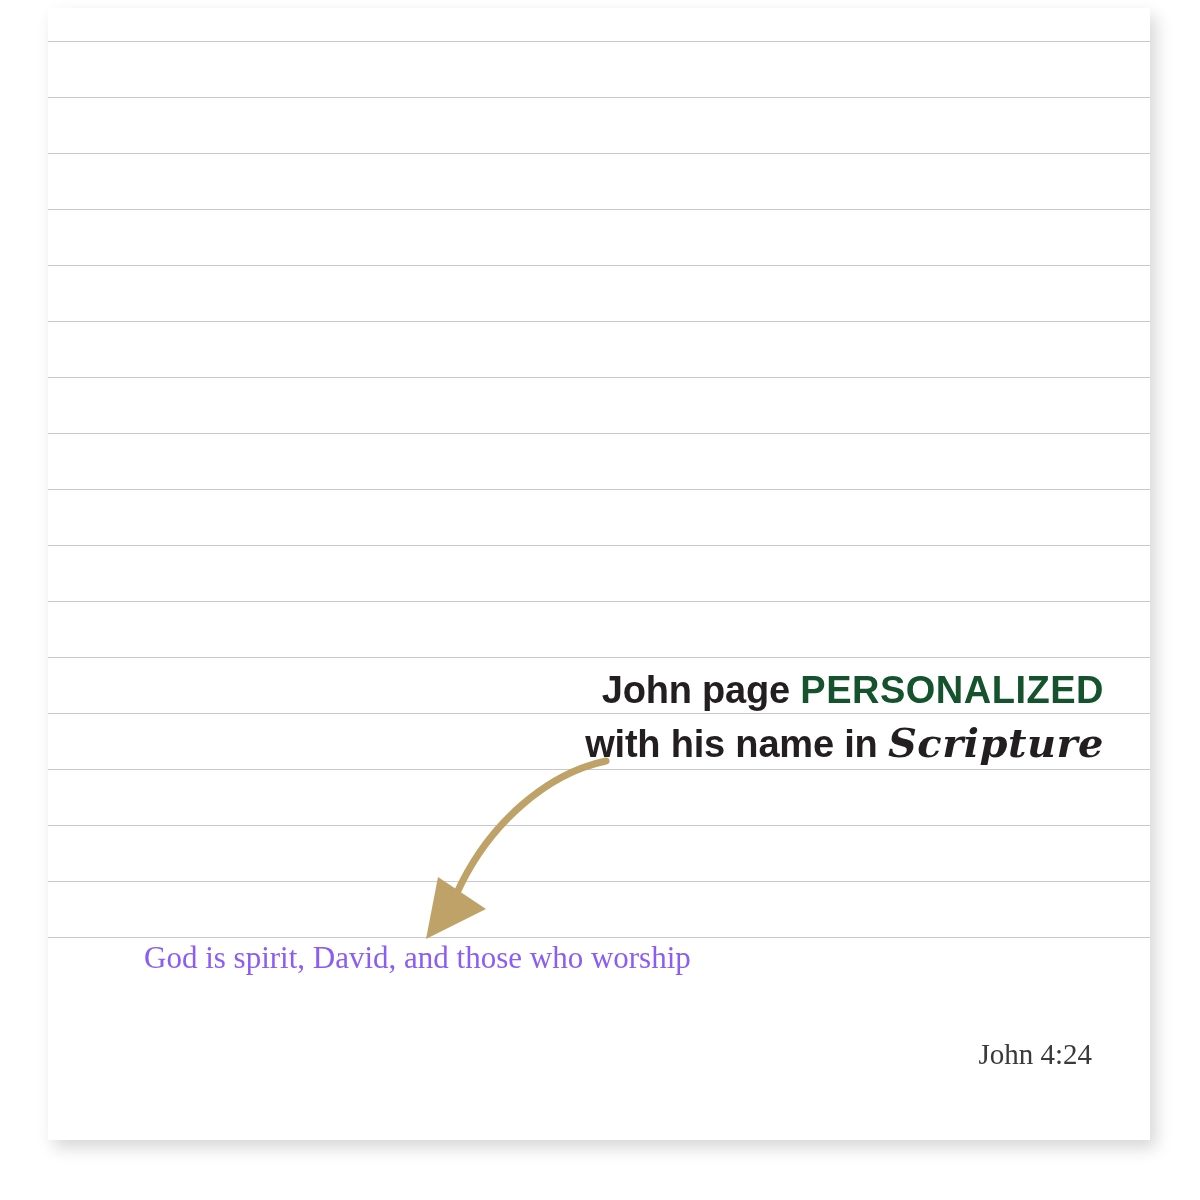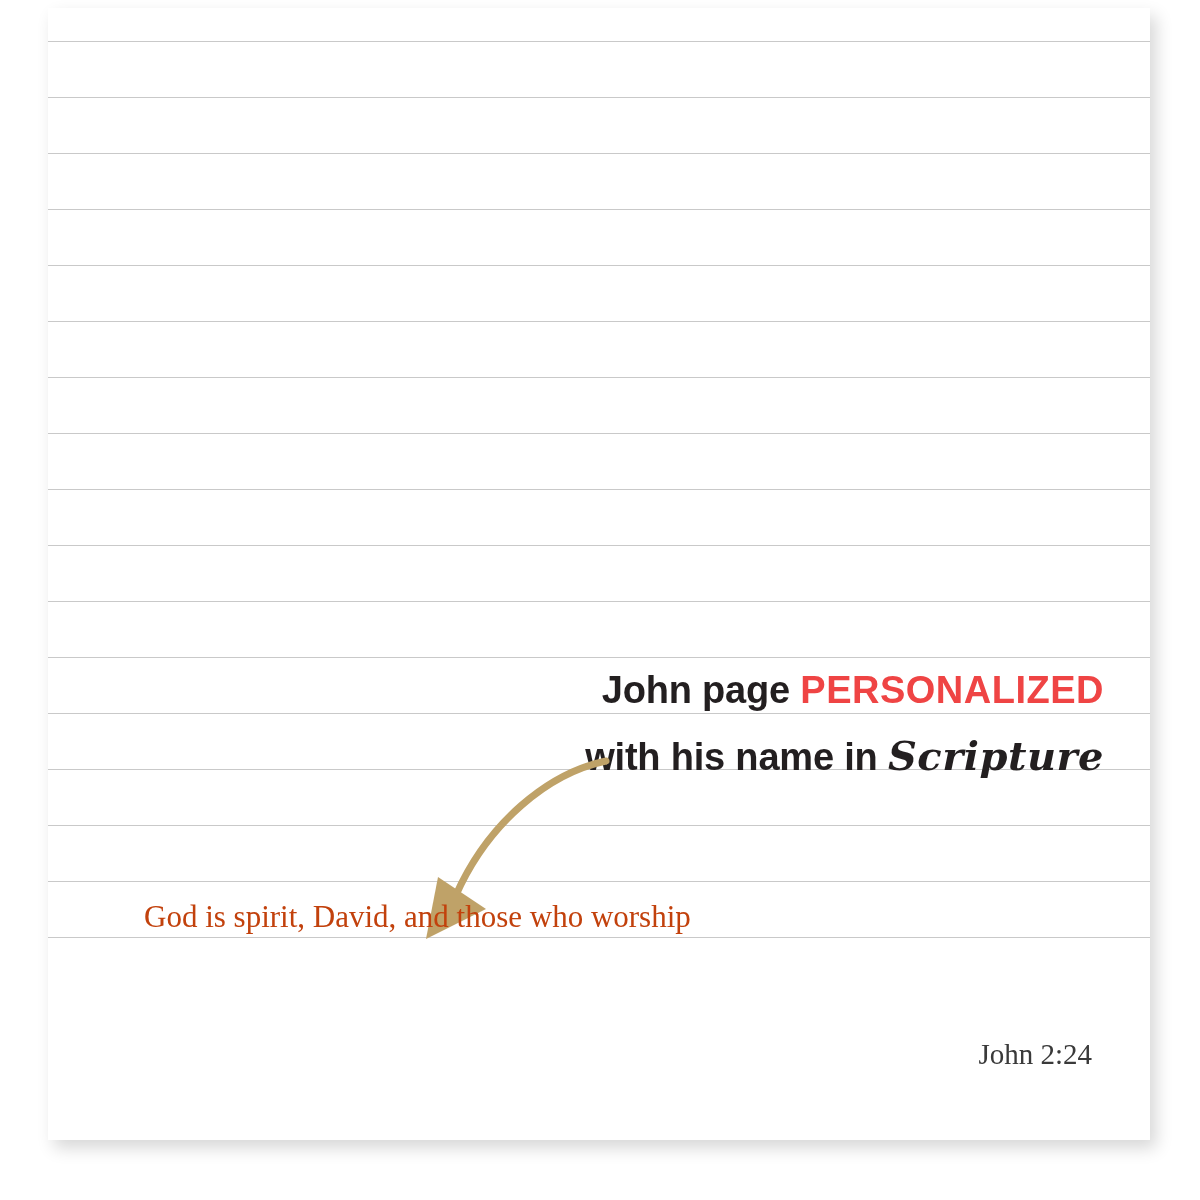--- a/index.html
+++ b/index.html
@@ -57,23 +57,23 @@
     line-height: 1.18;
     white-space: nowrap;
   }
   .callout .line1,
   .callout .line2 {
     font-size: 38px;
     font-weight: bold;
     color: #231f20;
     letter-spacing: -0.2px;
   }
-  .callout .line2 { margin-top: 19px; text-align: right; }
+  .callout .line2 { margin-top: 6px; text-align: right; }
   .gold-caps {
-    color: #ef4444;
+    color: #14532d;
     font-weight: bold;
     letter-spacing: 0.5px;
   }
   .script {
     font-family: "DejaVu Serif", serif;
     font-style: italic;
     font-weight: bold;
     color: #231f20;
     font-size: 40px;
     letter-spacing: 0.5px;
@@ -86,24 +86,24 @@
     top: 735px;
     width: 300px;
     height: 220px;
     pointer-events: none;
   }
 
   
   .verse {
     position: absolute;
     left: 96px;
-    top: 884px;
+    top: 925px;
     width: 860px;
     font-family: "Liberation Serif", serif;
-    color: #c2410c;
+    color: #8b5cf6;
     font-size: 31px;
     line-height: 1.62;
   }
   .verse .v-line { display: block; }
 
   .reference {
     position: absolute;
     right: 58px;
     top: 1030px;
     font-family: "Liberation Serif", serif;
@@ -145,16 +145,16 @@
 
     <svg class="arrow" viewBox="0 0 300 220">
       <path d="M 228 18 C 170 30, 110 80, 78 152" fill="none" stroke="#bfa268" stroke-width="7" stroke-linecap="round"></path>
       <path d="M 48 196 L 60 134 L 108 166 Z" fill="#bfa268"></path>
     </svg>
 
     <div class="verse">
       <span class="v-line">God is spirit, David, and those who worship</span>
     </div>
 
-    <div class="reference">John 2:24</div>
+    <div class="reference">John 4:24</div>
 
   </div>
 </div>
 
 </body></html>

